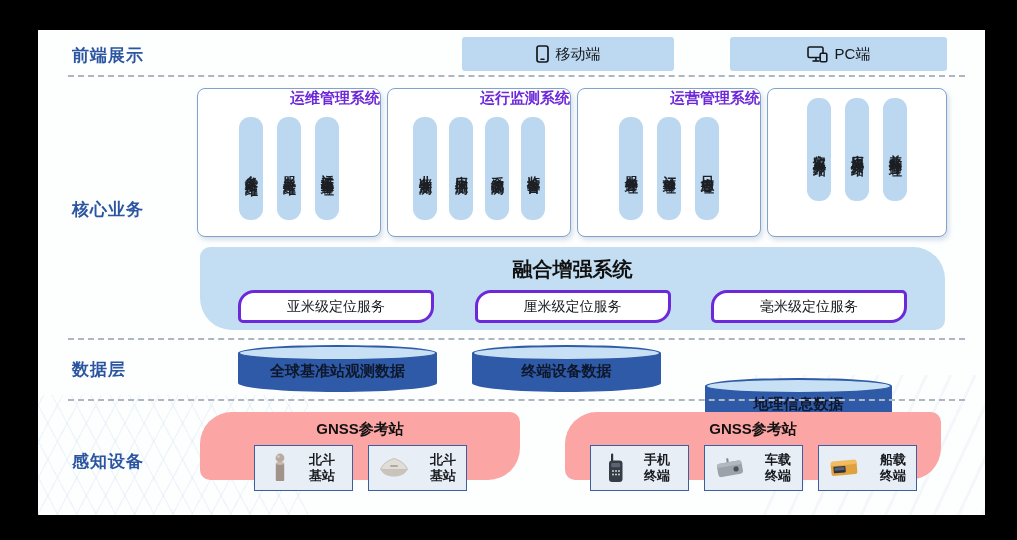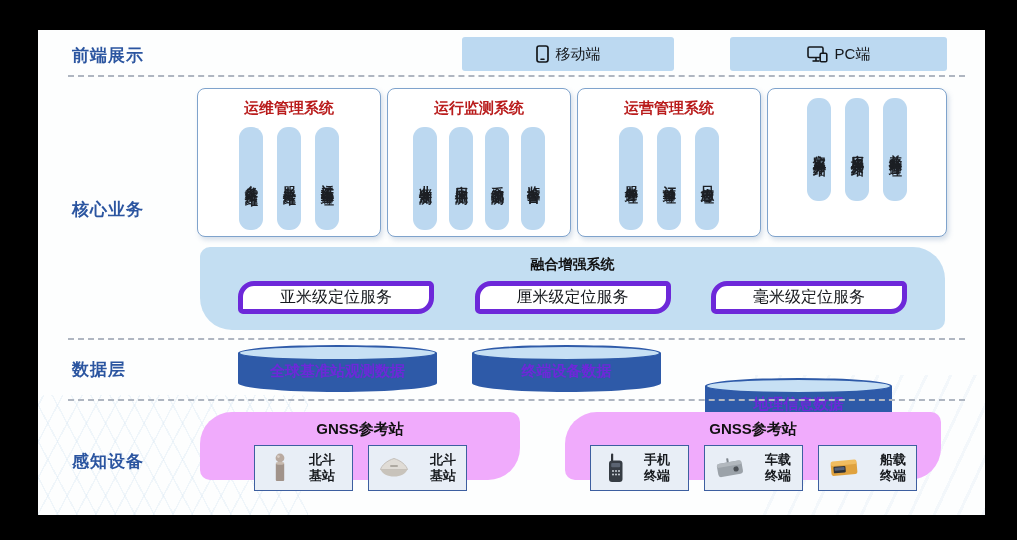--- a/index.html
+++ b/index.html
@@ -16,41 +16,41 @@
     background:repeating-linear-gradient(115deg, rgba(210,225,240,.5) 0 3px, transparent 3px 22px);}
   .sec-label{position:absolute;left:34px;color:#2B55A0;font-weight:bold;font-size:17px;letter-spacing:1px;white-space:nowrap;}
   .dash{position:absolute;left:30px;right:20px;border-top:2px dashed #AFB6C1;height:0;}
   
   .fe-btn{position:absolute;top:7px;height:34px;background:#BCD9F1;border-radius:3px;
     display:flex;align-items:center;justify-content:center;gap:7px;font-size:15px;color:#15181c;cursor:pointer;}
   .fe-btn svg{display:block;}
   
   .sysbox{position:absolute;top:58px;height:149px;background:#fff;border:1px solid #7FA3CC;border-radius:8px;
     box-shadow:2px 3px 5px rgba(110,140,180,.28);box-sizing:border-box;}
-  .sys-title{text-align:center;font-weight:bold;font-size:15px;color:#b91c1c;margin-top:10px;}
+  .sys-title{text-align:right;font-weight:bold;font-size:15px;color:#6d28d9;}
   .pill-row{display:flex;justify-content:center;gap:14px;margin-top:9px;}
   .vpill{writing-mode:vertical-rl;text-orientation:upright;background:#BCD8F0;border-radius:11px;
     width:24px;height:103px;display:flex;align-items:center;justify-content:center;
     font-size:13px;font-weight:600;color:#1c1f24;letter-spacing:2px;}
   
   .fusion{position:absolute;left:162px;top:217px;width:745px;height:83px;background:#C3DEF2;
     border-radius:10px 32px 10px 32px;box-sizing:border-box;}
-  .fusion-title{text-align:center;font-weight:bold;font-size:14px;color:#111;padding-top:9px;}
+  .fusion-title{text-align:center;font-weight:bold;font-size:20px;color:#111;padding-top:9px;}
   .svc-row{display:flex;justify-content:space-between;padding:7px 38px 0 38px;}
-  .svc{width:196px;height:33px;background:#fff;border:5px solid #6d28d9;border-radius:16px 5px 16px 5px;
-    display:flex;align-items:center;justify-content:center;font-size:16px;color:#15181c;box-sizing:border-box;}
+  .svc{width:196px;height:33px;background:#fff;border:3px solid #6d28d9;border-radius:16px 5px 16px 5px;
+    display:flex;align-items:center;justify-content:center;font-size:14px;color:#15181c;box-sizing:border-box;}
   
   .cylinder{position:absolute;top:315px;height:47px;}
   .cyl-body{position:absolute;left:0;right:0;top:8px;bottom:0;background:#2E5AA8;
     border-radius:0 0 50% 50% / 0 0 9px 9px;}
   .cyl-top{position:absolute;left:0;right:0;top:0;height:16px;background:#C7E0F4;border:2.5px solid #2E5AA8;
     border-radius:50%;box-sizing:border-box;}
-  .cyl-label{position:absolute;left:0;right:0;top:17px;text-align:center;color:#6d28d9;font-weight:bold;font-size:15px;}
-  
-  .devgroup{position:absolute;top:382px;height:68px;background:#f0abfc;border-radius:32px 10px 32px 10px;box-sizing:border-box;}
+  .cyl-label{position:absolute;left:0;right:0;top:17px;text-align:center;color:#0f172a;font-weight:bold;font-size:15px;}
+  
+  .devgroup{position:absolute;top:382px;height:68px;background:#fca5a5;border-radius:32px 10px 32px 10px;box-sizing:border-box;}
   .dev-title{text-align:center;font-weight:bold;font-size:15px;color:#111;padding-top:8px;}
   .dev-row{display:flex;justify-content:center;gap:15px;margin-top:6px;}
   .devbox{width:99px;height:46px;background:#E8EEF6;border:1.5px solid #3D5FA0;border-radius:0;
     display:flex;align-items:center;justify-content:center;gap:20px;box-sizing:border-box;}
   .devbox .dlabel{font-size:13px;font-weight:bold;color:#15181c;line-height:1.2;}
   .icon-wrap{display:flex;align-items:center;}
 </style>
 </head>
 <body>
 

